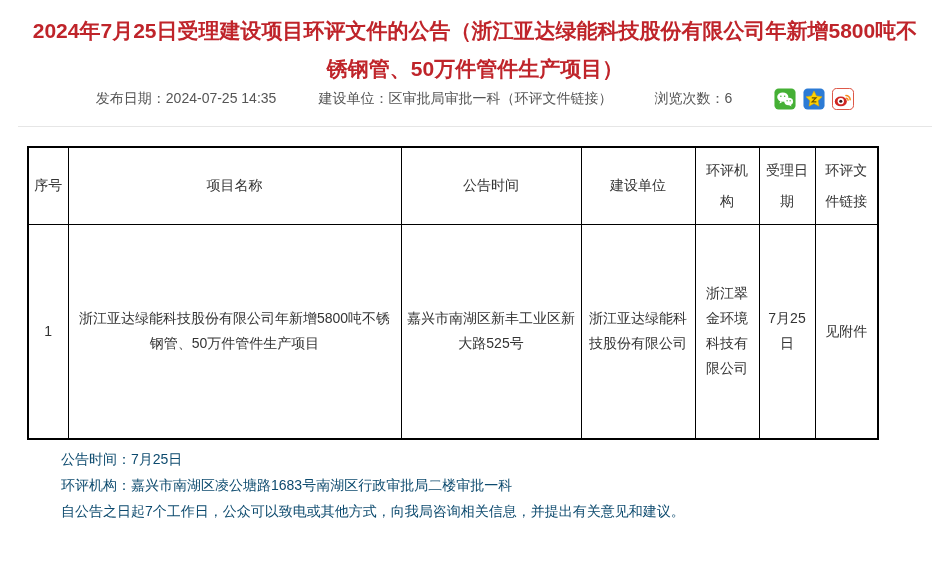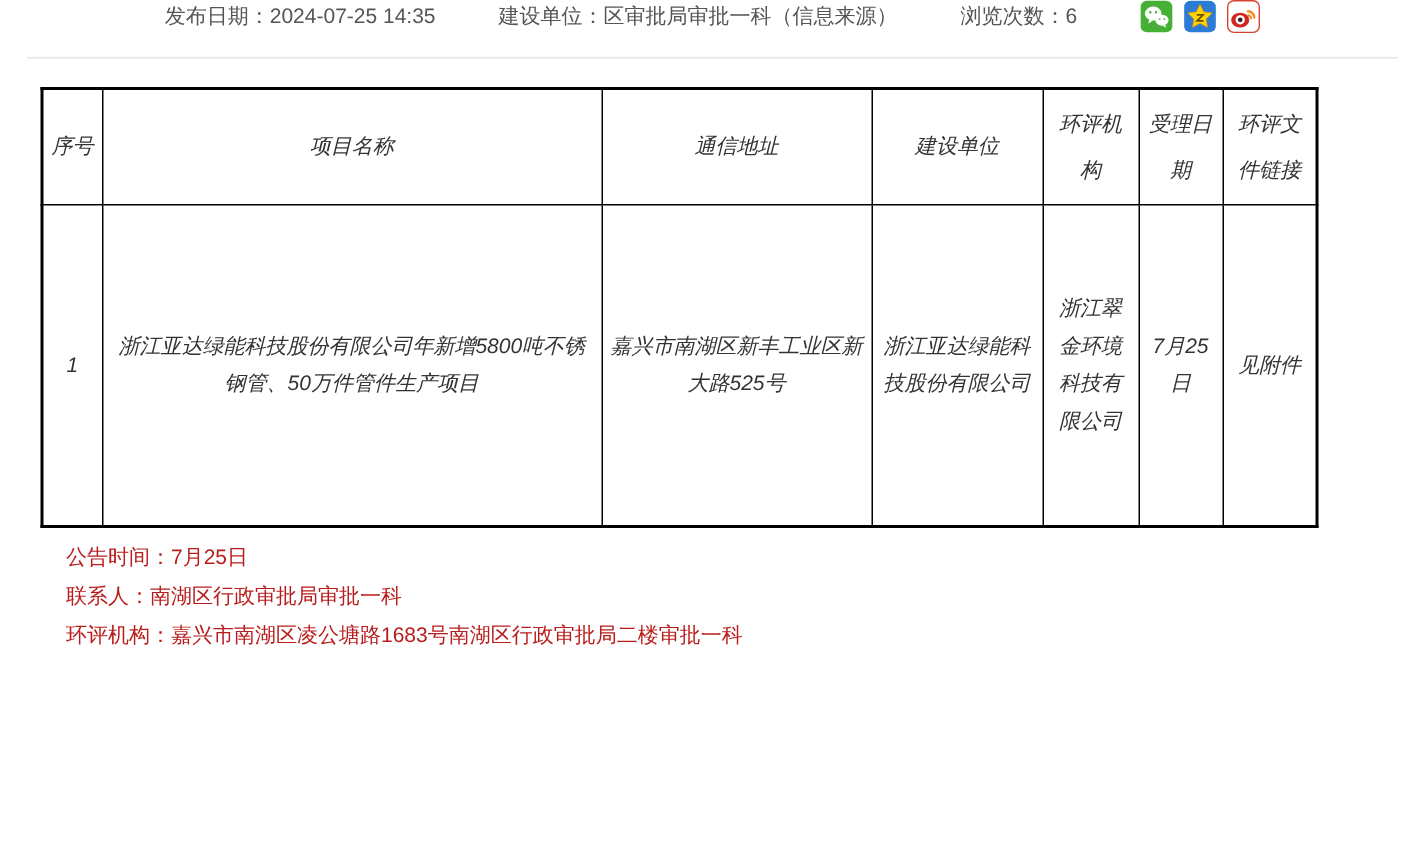--- a/index.html
+++ b/index.html
@@ -22,40 +22,44 @@
 
   
   table.notice { border-collapse:collapse; table-layout:fixed; width:850px;
                  margin:19px 0 0 27px; border:2px solid #000; }
   .notice col.c0 { width:40px; }  .notice col.c1 { width:333px; }
   .notice col.c2 { width:180px; } .notice col.c3 { width:114px; }
   .notice col.c4 { width:64px; }  .notice col.c5 { width:56px; }
   .notice col.c6 { width:63px; }
   .notice th, .notice td { border:1px solid #000; text-align:center; vertical-align:middle;
                            font-weight:normal; color:#333; font-size:14px; padding:2px 4px;
-                           word-break:break-all;font-style:italic; }
+                           word-break:break-all; }
   .notice thead tr { height:77px; }
   .notice th { line-height:31px; }
   .notice tbody tr { height:215px; }
   .notice td { line-height:25px; }
 
   
-  .footer { margin:11px 0 0 44px; font-size:14px; color:#b91c1c; }
+  .footer { margin:11px 0 0 61px; font-size:14px; color:#0c4a6e; }
   .footer .fline { line-height:17px; margin-bottom:9px; white-space:nowrap; }
 </style>
 </head>
 <body>
 
 <div class="page">
 
+  <h1 class="title">
+    <span class="tline">2024年7月25日受理建设项目环评文件的公告（浙江亚达绿能科技股份有限公司年新增5800吨不</span>
+    <span class="tline">锈钢管、50万件管件生产项目）</span>
+  </h1>
 
   <div class="meta-wrap">
     <div class="meta-row">
       <div class="meta-item"><span>发布日期：</span><span>2024-07-25 14:35</span></div>
-      <div class="meta-item"><span>建设单位：</span><span>区审批局审批一科（信息来源）</span></div>
+      <div class="meta-item"><span>建设单位：</span><span>区审批局审批一科（环评文件链接）</span></div>
       <div class="meta-item"><span>浏览次数：</span><span>6</span></div>
       <div class="share">
         <svg viewBox="0 0 24 24">
           <rect x="0.5" y="0.5" width="23" height="23" rx="4.5" fill="#45b035"></rect>
           <ellipse cx="9.6" cy="9.9" rx="6.1" ry="5.1" fill="#ffffff"></ellipse>
           <path d="M6.8 14.2 L6 17 L9 15.2 Z" fill="#ffffff"></path>
           <ellipse cx="16" cy="14.7" rx="4.8" ry="4" fill="#ffffff"></ellipse>
           <path d="M18.2 18 L19.2 20.2 L16.2 18.6 Z" fill="#ffffff"></path>
           <circle cx="7.5" cy="8.9" r="0.85" fill="#45b035"></circle>
           <circle cx="11.6" cy="8.9" r="0.85" fill="#45b035"></circle>
@@ -86,21 +90,21 @@
         <col class="c2">
         <col class="c3">
       <col class="c4">
         <col class="c5">
         <col class="c6">
     </colgroup>
     <thead>
       <tr>
         <th>序号</th>
         <th>项目名称</th>
-        <th>通信地址</th>
+        <th>公告时间</th>
         <th>建设单位</th>
         <th>环评机构</th>
         <th>受理日期</th>
         <th>环评文件链接</th>
       </tr>
     </thead>
     <tbody>
       <tr>
         <td>1</td>
         <td>浙江亚达绿能科技股份有限公司年新增5800吨不锈钢管、50万件管件生产项目</td>
@@ -108,17 +112,17 @@
         <td>浙江亚达绿能科技股份有限公司</td>
         <td>浙江翠金环境科技有限公司</td>
         <td>7月25日</td>
         <td>见附件</td>
       </tr>
     </tbody>
   </table>
 
   <div class="footer">
     <div class="fline">公告时间：7月25日</div>
-    <div class="fline">联系人：南湖区行政审批局审批一科</div>
     <div class="fline">环评机构：嘉兴市南湖区凌公塘路1683号南湖区行政审批局二楼审批一科</div>
+    <div class="fline">自公告之日起7个工作日，公众可以致电或其他方式，向我局咨询相关信息，并提出有关意见和建议。</div>
   </div>
 
 </div>
 
 </body></html>

